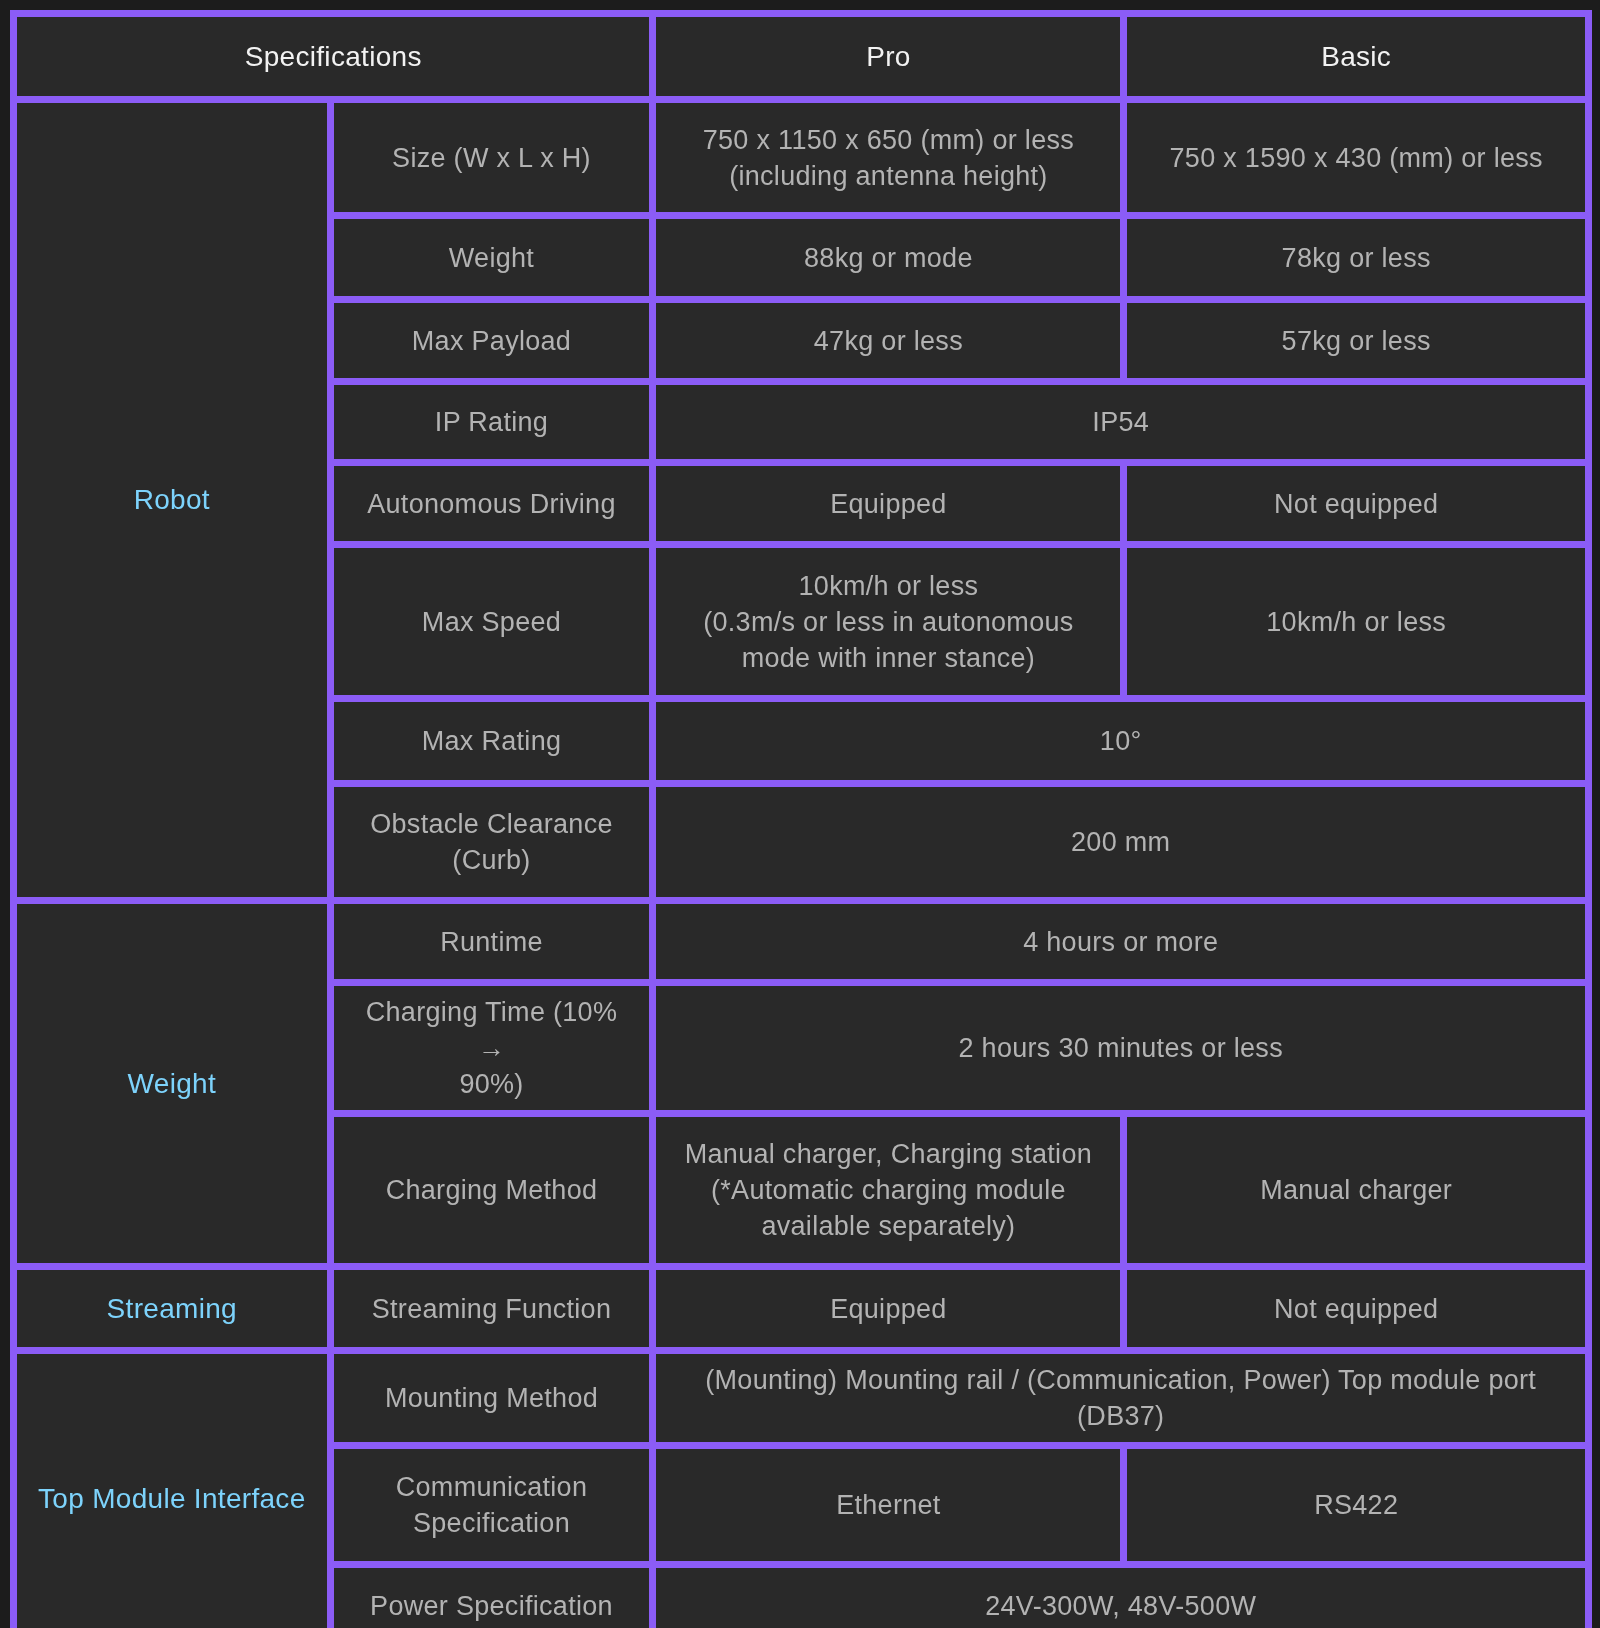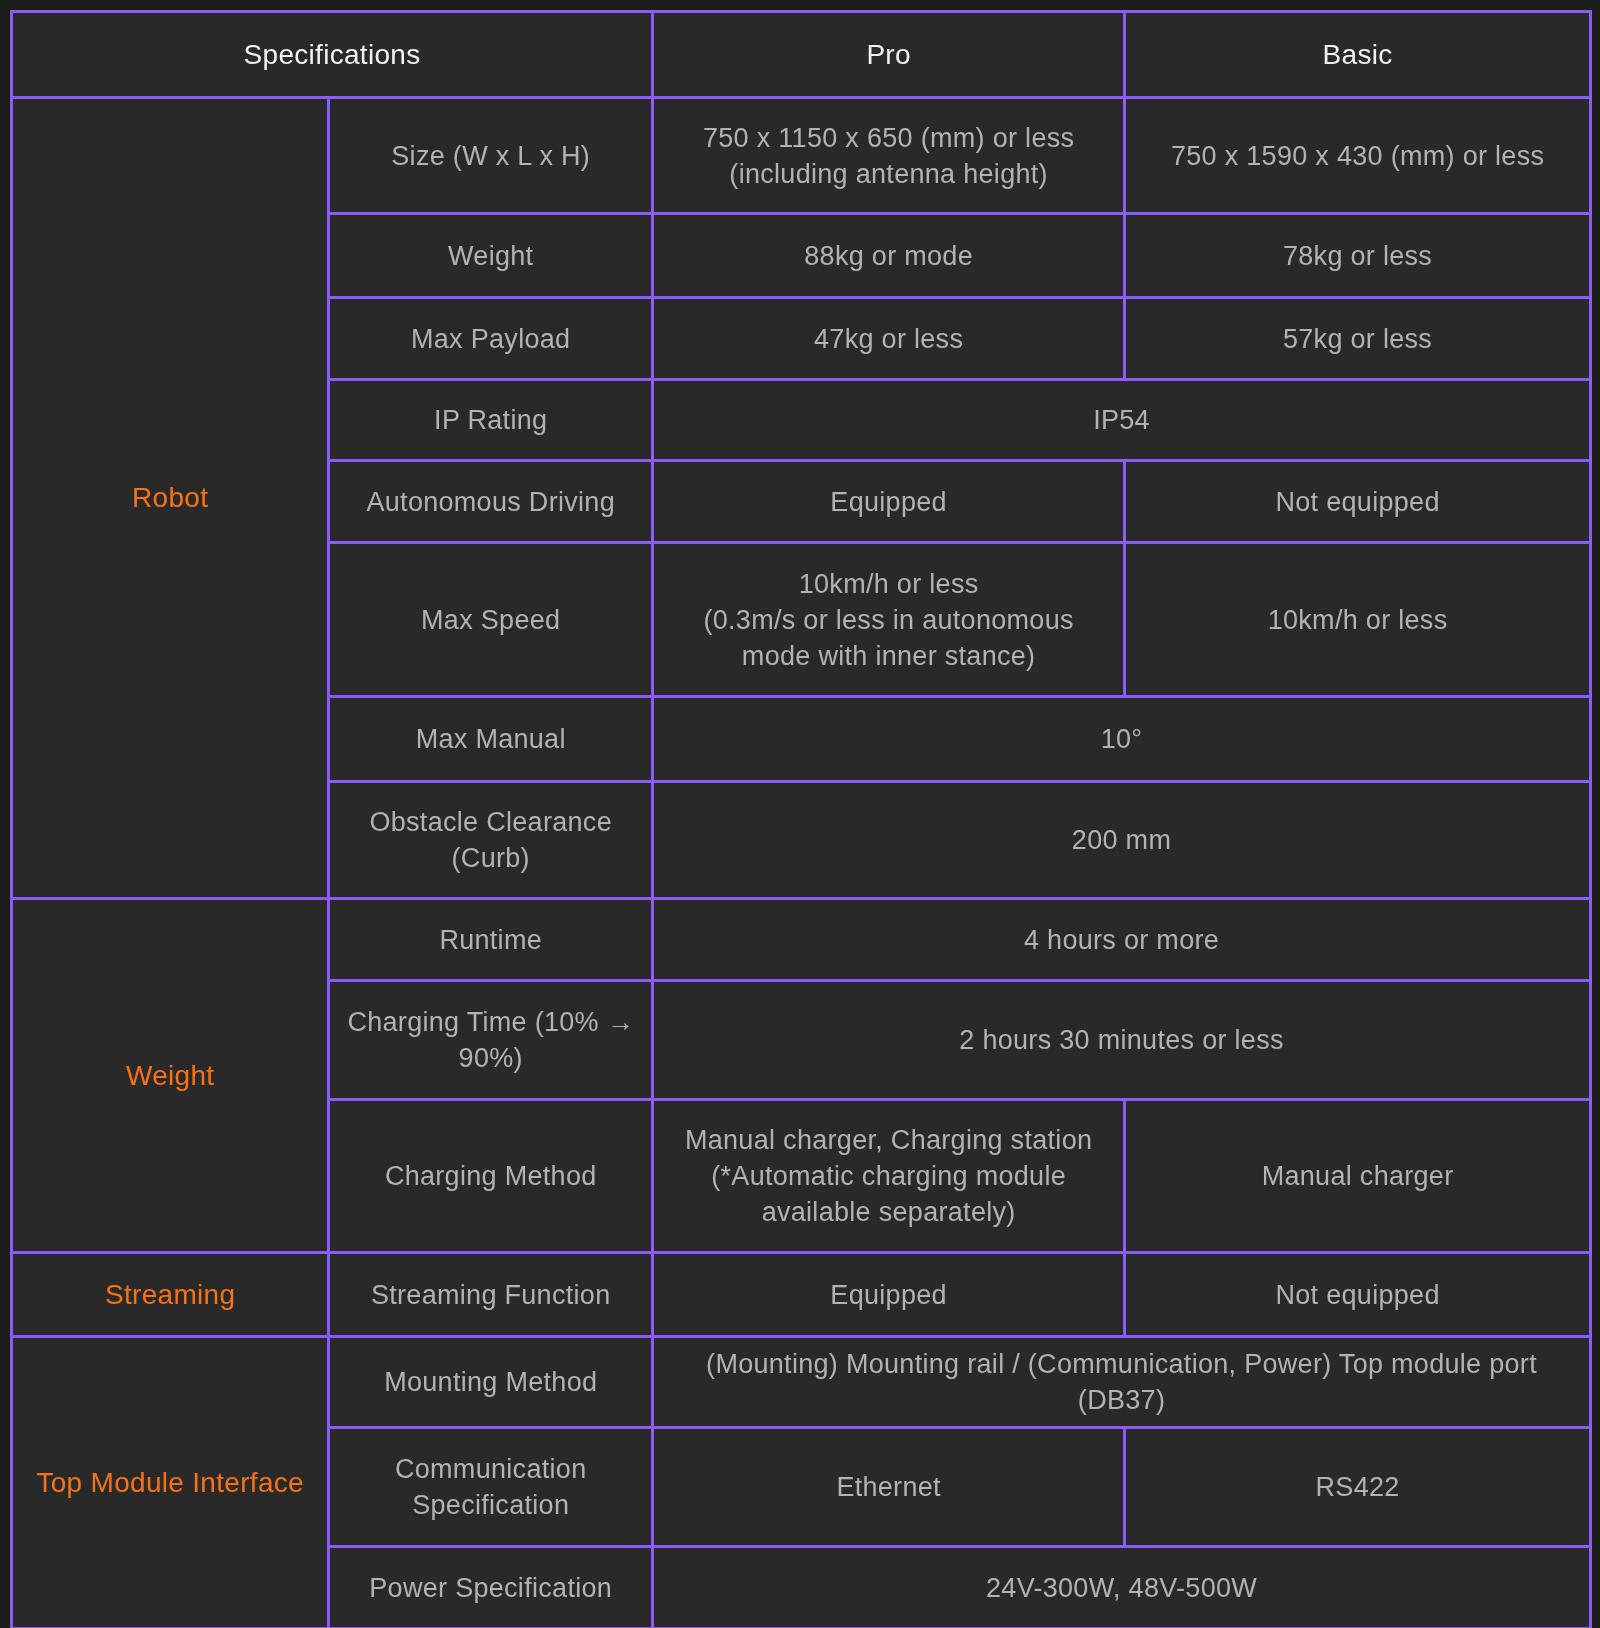--- a/index.html
+++ b/index.html
@@ -18,38 +18,38 @@
   table.spec-table {
     width: 100%;
     height: 1608px;
     border-collapse: collapse;
     table-layout: fixed;
     background: #292929;
     border-top: 2px solid #9e9e9e;
     border-bottom: 2px solid #5f5f5f;
   }
   .spec-table td, .spec-table th {
-    border: 3px solid #8b5cf6;
+    border: 7px solid #8b5cf6;
     text-align: center;
     vertical-align: middle;
     font-size: 27px;
     font-weight: normal;
     line-height: 36px;
     letter-spacing: 0.3px;
     color: #b3b3b3;
     padding: 8px 16px;
     white-space: pre-line;
     background: #292929;
   }
   .spec-table th {
     color: #f2f2f2;
     font-size: 28px;
   }
   .spec-table td.category {
-    color: #f97316;
+    color: #7dd3fc;
     font-size: 28px;
   }
 </style>
 </head>
 <body>
 
 <div class="page">
   <table class="spec-table">
     <colgroup>
       <col style="width:20.1%">
@@ -92,21 +92,21 @@
       <td>Not equipped</td>
     </tr>
     <tr style="height:154px">
       <td>Max Speed</td>
       <td>10km/h or less
 (0.3m/s or less in autonomous
 mode with inner stance)</td>
       <td>10km/h or less</td>
     </tr>
     <tr style="height:85px">
-      <td>Max Manual</td>
+      <td>Max Rating</td>
       <td colspan="2">10°</td>
     </tr>
     <tr style="height:117px">
       <td>Obstacle Clearance
 (Curb)</td>
       <td colspan="2">200 mm</td>
     </tr>
 
     <tr style="height:82px">
       <td class="category" rowspan="3">Weight</td>

